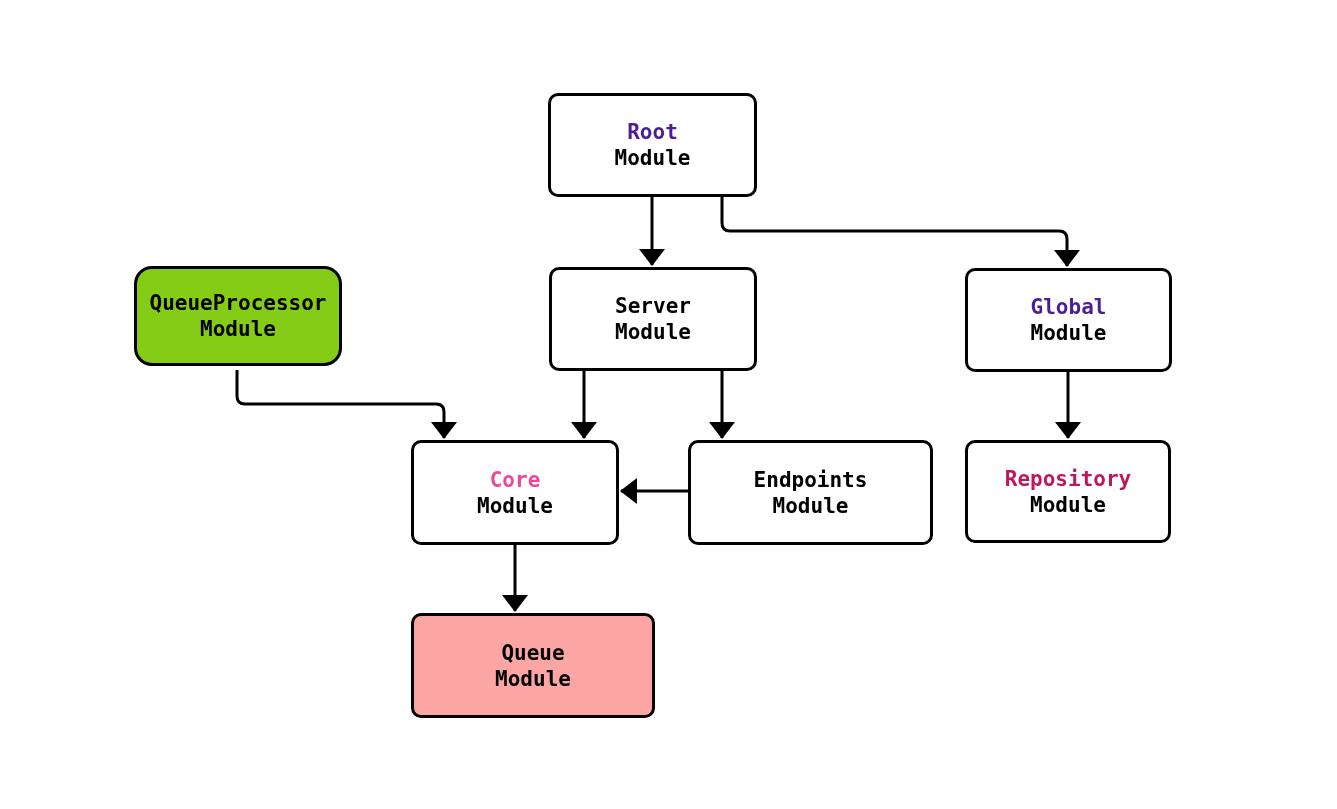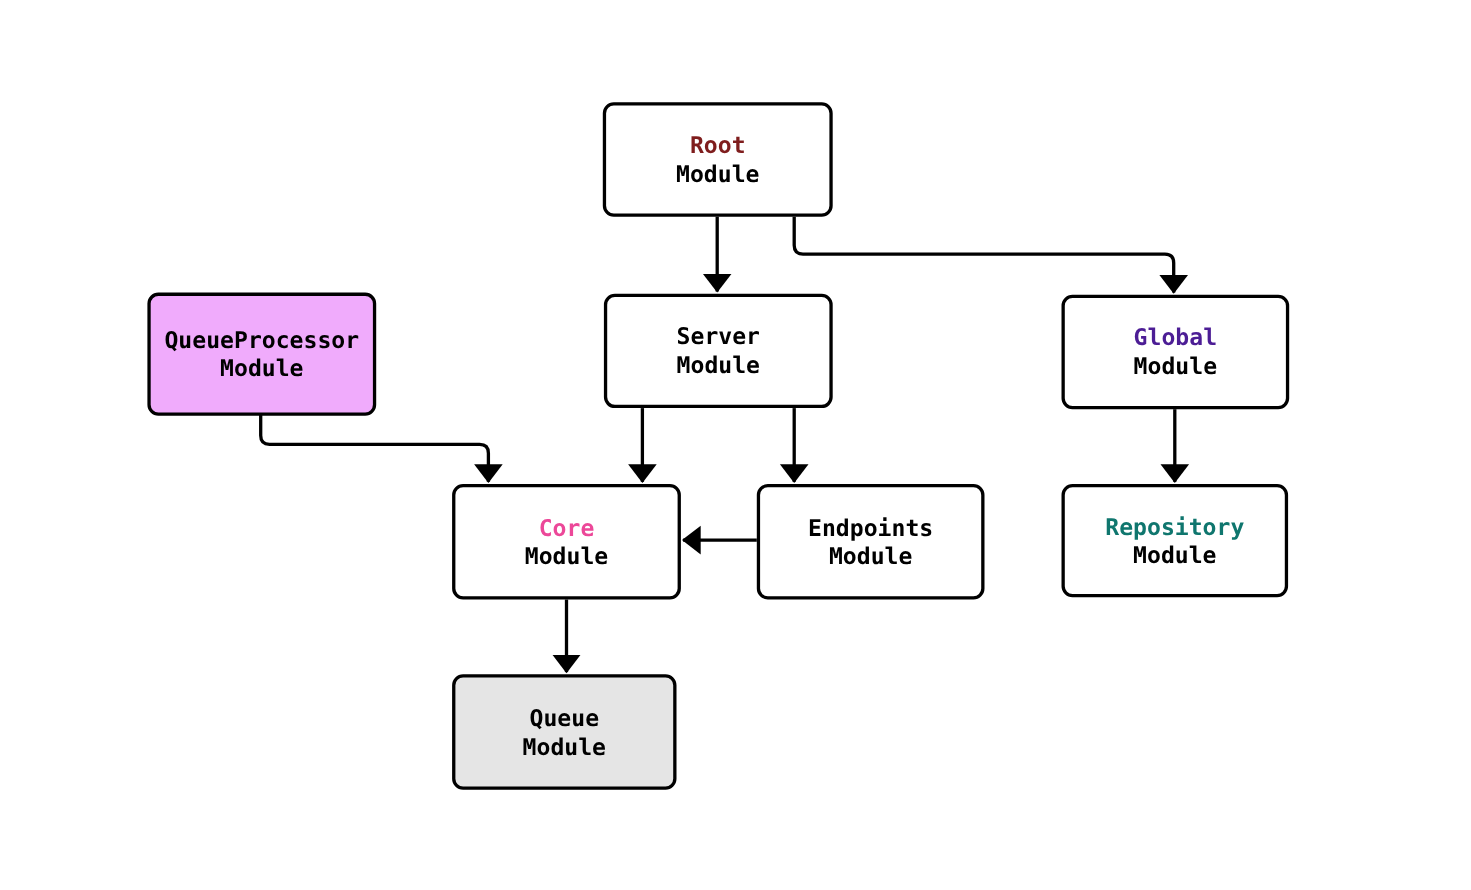--- a/index.html
+++ b/index.html
@@ -60,45 +60,45 @@
         <path class="edge" d="M 237 370 L 237 396 Q 237 404 245 404 L 436 404 Q 444 404 444 412 L 444 438" stroke="#000000" marker-end="url(#arrowhead)"></path>
         <path class="edge" d="M 584 371 L 584 438" stroke="#000000" marker-end="url(#arrowhead)"></path>
         <path class="edge" d="M 722 371 L 722 438" stroke="#000000" marker-end="url(#arrowhead)"></path>
         <path class="edge" d="M 688 491 L 621 491" stroke="#000000" marker-end="url(#arrowhead)"></path>
         <path class="edge" d="M 1068 372 L 1068 438" stroke="#000000" marker-end="url(#arrowhead)"></path>
         <path class="edge" d="M 515 545 L 515 611" stroke="#000000" marker-end="url(#arrowhead)"></path>
       </g>
   </svg>
   <div>
       <div class="node" style="left: 548px; top: 93px; width: 209px; height: 104px; border-color: rgb(0, 0, 0); background: rgb(255, 255, 255);">
-        <div class="node-line" style="color: #7f1d1d;">Root</div>
+        <div class="node-line" style="color: #4c1d95;">Root</div>
         <div class="node-line" style="color: rgb(0, 0, 0);">Module</div>
       </div>
-      <div class="node" style="left: 134px; top: 266px; width: 208px; height: 112px; border-color: rgb(0, 0, 0); background: #f0abfc;">
+      <div class="node" style="left: 134px; top: 266px; width: 208px; height: 100px; border-color: rgb(0, 0, 0); background: #84cc16; border-radius: 18px;">
         <div class="node-line" style="color: rgb(0, 0, 0);">QueueProcessor</div>
         <div class="node-line" style="color: rgb(0, 0, 0);">Module</div>
       </div>
       <div class="node" style="left: 549px; top: 267px; width: 208px; height: 104px; border-color: rgb(0, 0, 0); background: rgb(255, 255, 255);">
         <div class="node-line" style="color: rgb(0, 0, 0); text-align: center;">Server</div>
         <div class="node-line" style="color: rgb(0, 0, 0);">Module</div>
       </div>
       <div class="node" style="left: 965px; top: 268px; width: 207px; height: 104px; border-color: rgb(0, 0, 0); background: rgb(255, 255, 255);">
         <div class="node-line" style="color: #4c1d95;">Global</div>
         <div class="node-line" style="color: rgb(0, 0, 0);">Module</div>
       </div>
       <div class="node" style="left: 411px; top: 440px; width: 208px; height: 105px; border-color: rgb(0, 0, 0); background: rgb(255, 255, 255);">
         <div class="node-line" style="color: #ec4899;">Core</div>
         <div class="node-line" style="color: rgb(0, 0, 0);">Module</div>
       </div>
-      <div class="node" style="left: 688px; top: 440px; width: 207px; height: 105px; border-color: rgb(0, 0, 0); background: rgb(255, 255, 255);">
+      <div class="node" style="left: 688px; top: 440px; width: 245px; height: 105px; border-color: rgb(0, 0, 0); background: rgb(255, 255, 255);">
         <div class="node-line" style="color: rgb(0, 0, 0);">Endpoints</div>
         <div class="node-line" style="color: rgb(0, 0, 0);">Module</div>
       </div>
       <div class="node" style="left: 965px; top: 440px; width: 206px; height: 103px; border-color: rgb(0, 0, 0); background: rgb(255, 255, 255);">
-        <div class="node-line" style="color: #0f766e;">Repository</div>
+        <div class="node-line" style="color: #be185d;">Repository</div>
         <div class="node-line" style="color: rgb(0, 0, 0);">Module</div>
       </div>
-      <div class="node" style="left: 411px; top: 613px; width: 204px; height: 105px; border-color: rgb(0, 0, 0); background: #e5e5e5;">
+      <div class="node" style="left: 411px; top: 613px; width: 244px; height: 105px; border-color: rgb(0, 0, 0); background: #fca5a5;">
         <div class="node-line" style="color: rgb(0, 0, 0);">Queue</div>
         <div class="node-line" style="color: rgb(0, 0, 0);">Module</div>
       </div>
     </div>
 </div>
 
 </body></html>

